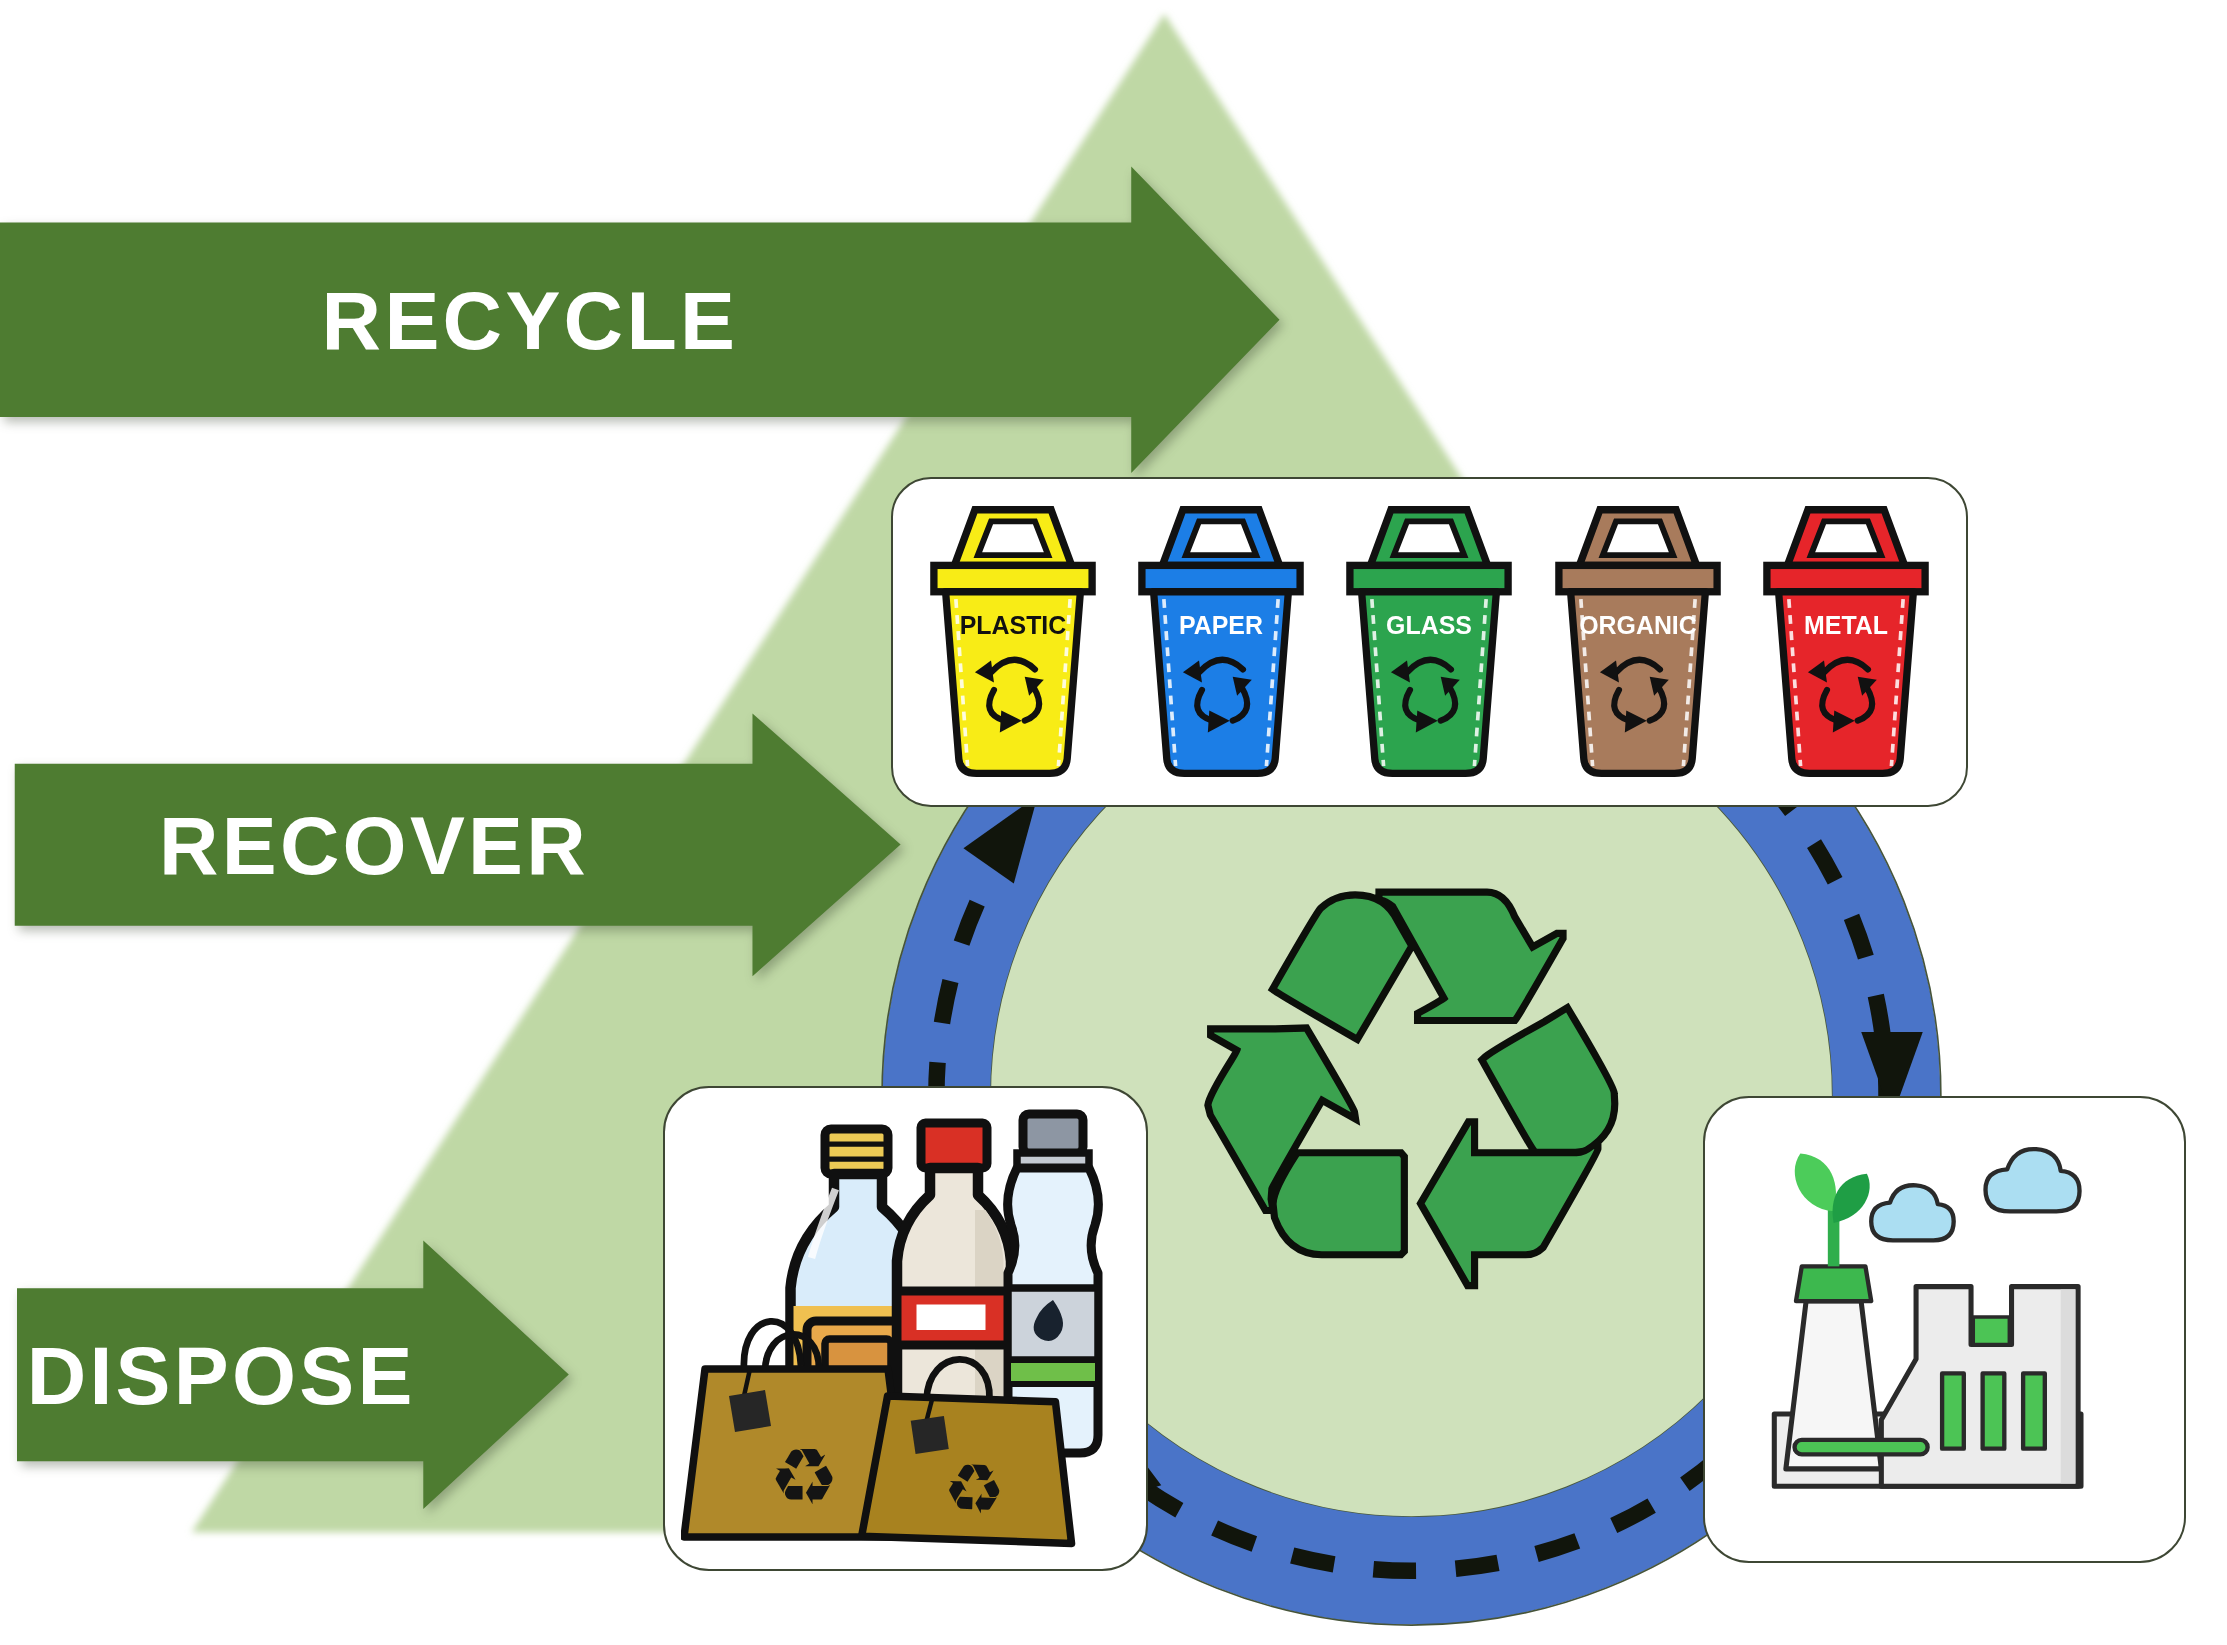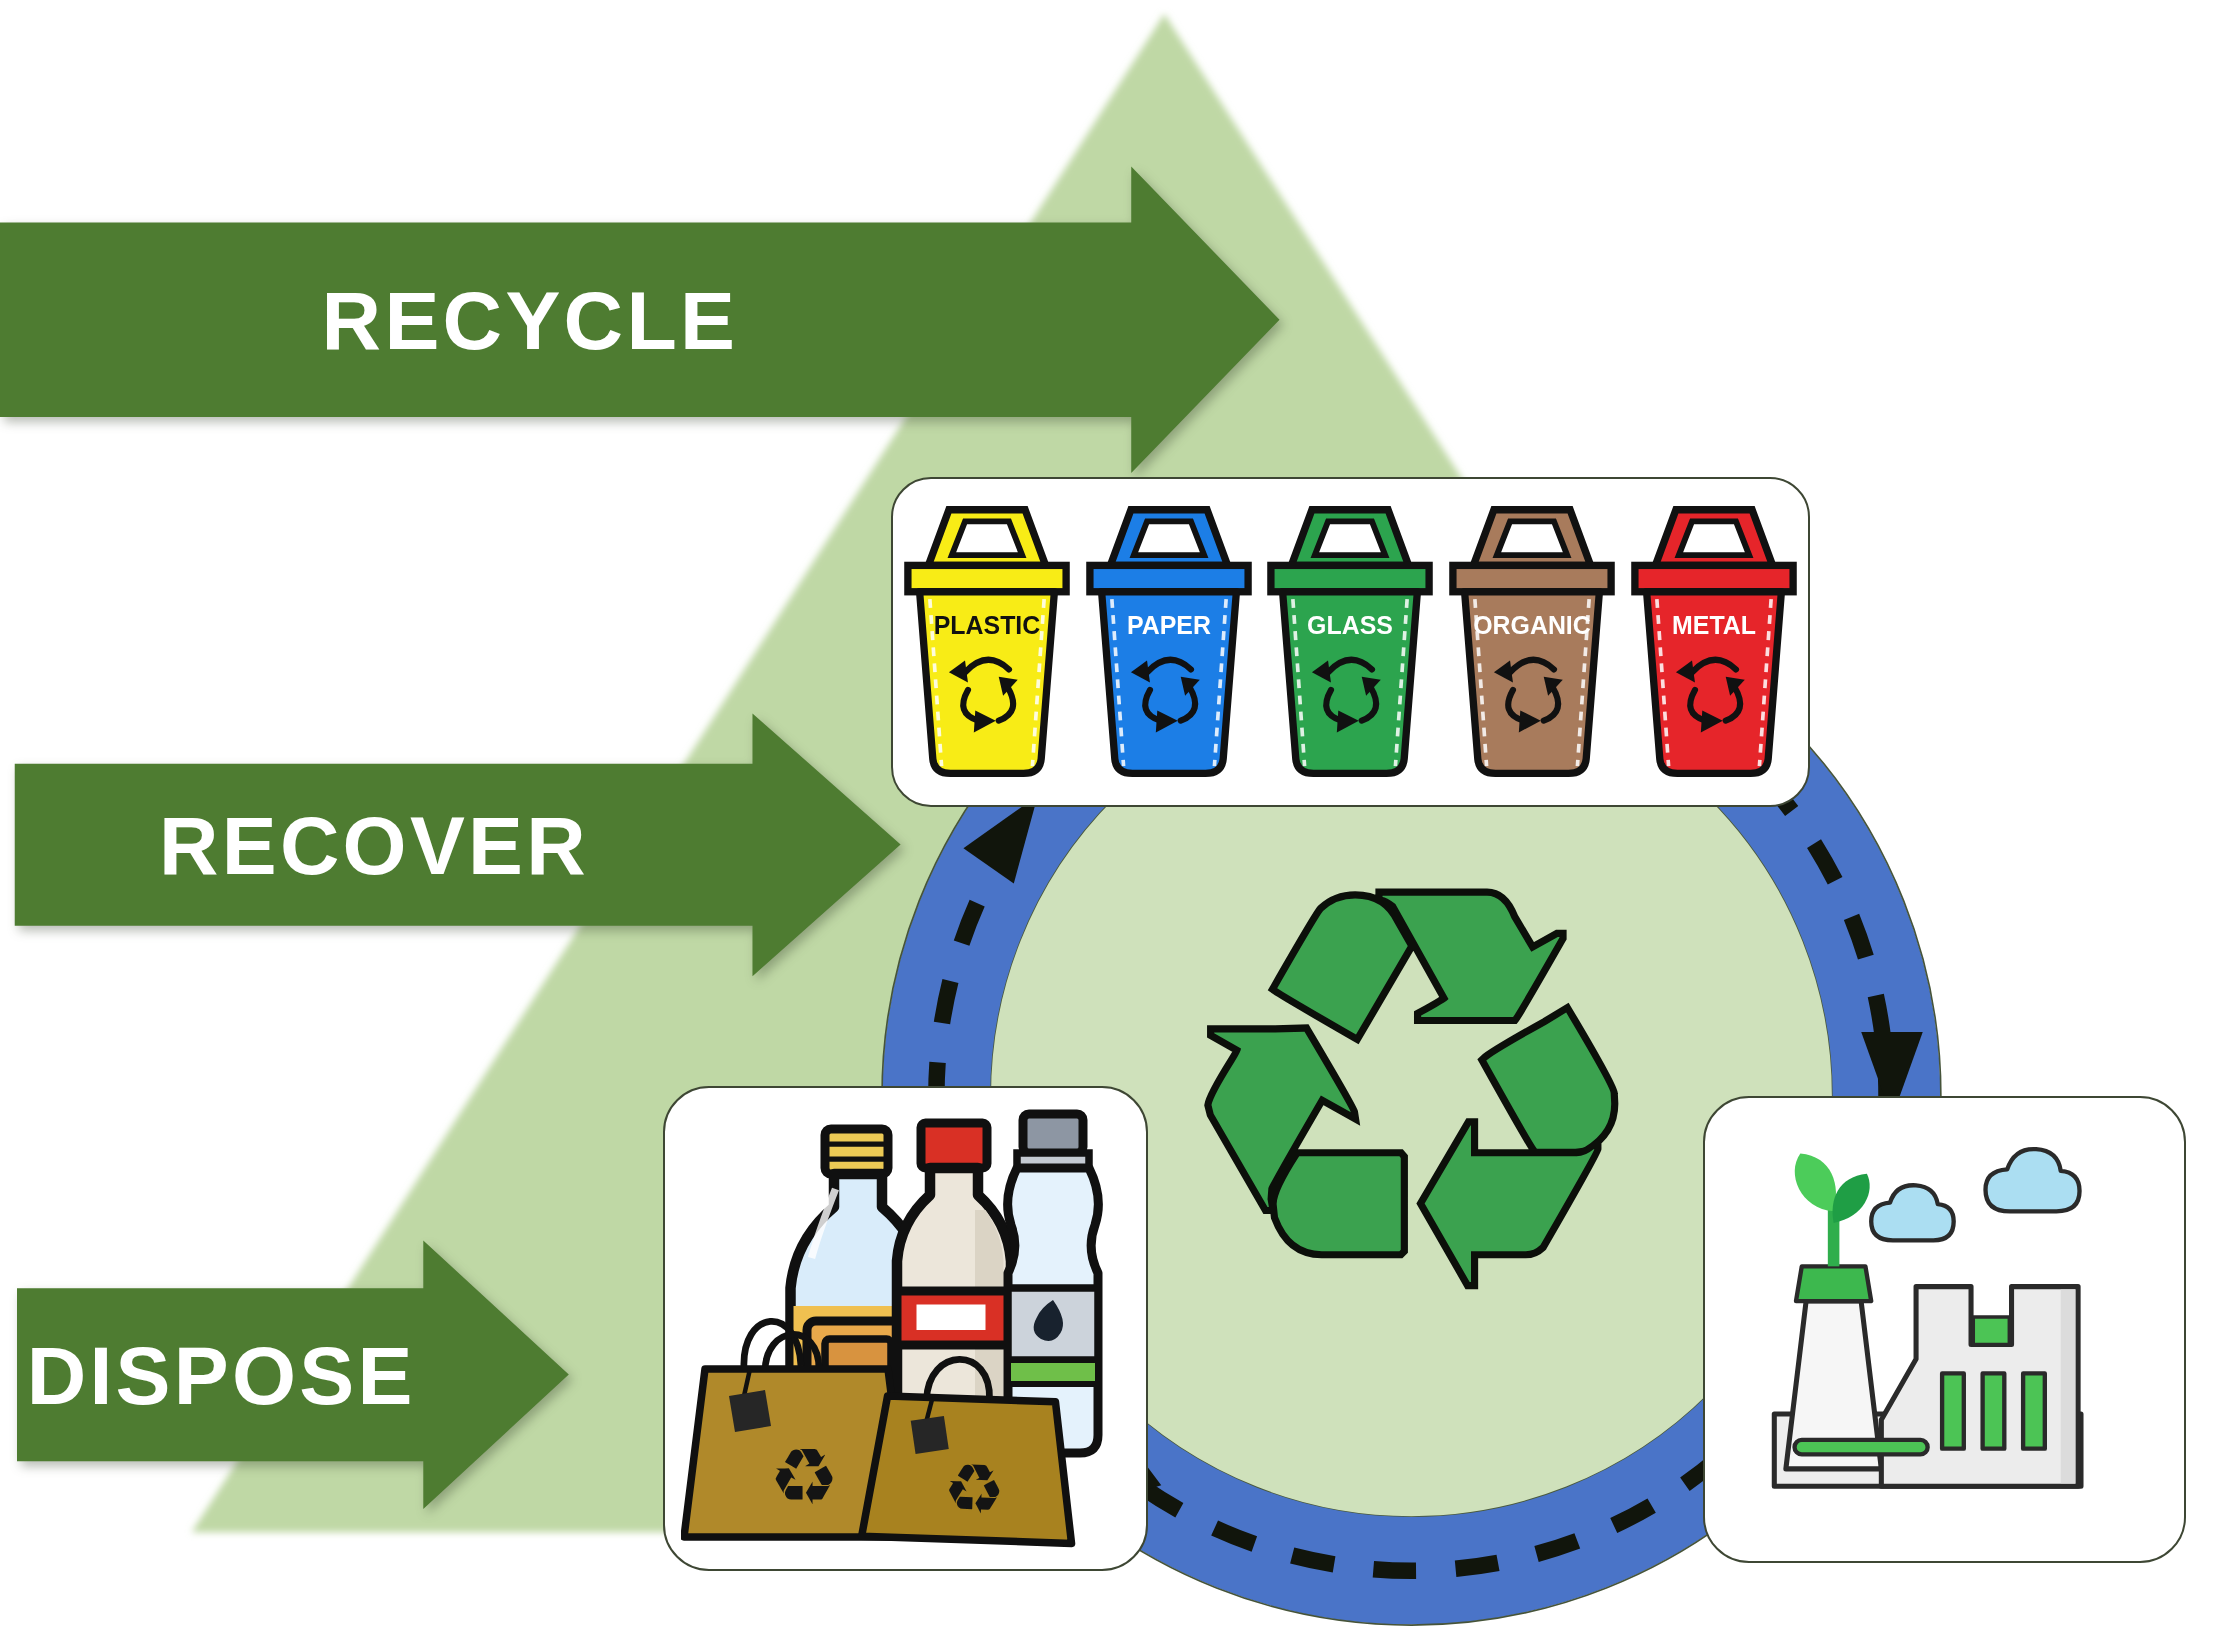--- a/index.html
+++ b/index.html
@@ -4,21 +4,21 @@
 <style>
   html,body{margin:0;padding:0;background:#ffffff;}
   .stage{position:relative;width:2227px;height:1645px;overflow:hidden;background:#ffffff;
          font-family:"Liberation Sans",sans-serif;padding-left:32px;}
   .layer{position:absolute;left:0;top:0;width:2227px;height:1645px;}
   svg{display:block;}
   .arrow-svg{position:absolute;filter:drop-shadow(4.4px 5.5px 5.5px rgba(50,60,40,.35));}
   .arrow-label{font-family:"Liberation Sans",sans-serif;font-weight:bold;fill:#ffffff;
                font-size:150px;letter-spacing:6px;}
   .card{position:absolute;background:#ffffff;border:2.2px solid #3e4734;box-sizing:border-box;}
-  .card-bins{left:891px;top:477px;width:919px;height:330px;border-radius:40px;
+  .card-bins{left:891px;top:477px;width:1077px;height:330px;border-radius:40px;
              display:flex;justify-content:space-evenly;align-items:flex-start;padding-top:18.7px;}
   .card-products{left:663px;top:1086px;width:485px;height:485px;border-radius:46px;
                  display:flex;align-items:center;justify-content:center;}
   .card-factory{left:1703px;top:1096px;width:483px;height:467px;border-radius:46px;
                 display:flex;align-items:center;justify-content:center;}
   .bin{width:176px;height:293px;}
   .bin-label{font-family:"Liberation Sans",sans-serif;font-weight:bold;}
   .symbol-wrap{position:absolute;left:1145px;top:827px;width:533px;height:530px;}
   .sym{position:absolute;left:0;top:0;width:100%;height:100%;text-align:center;
        line-height:530px;font-size:549px;font-family:"DejaVu Sans",sans-serif;user-select:none;}

